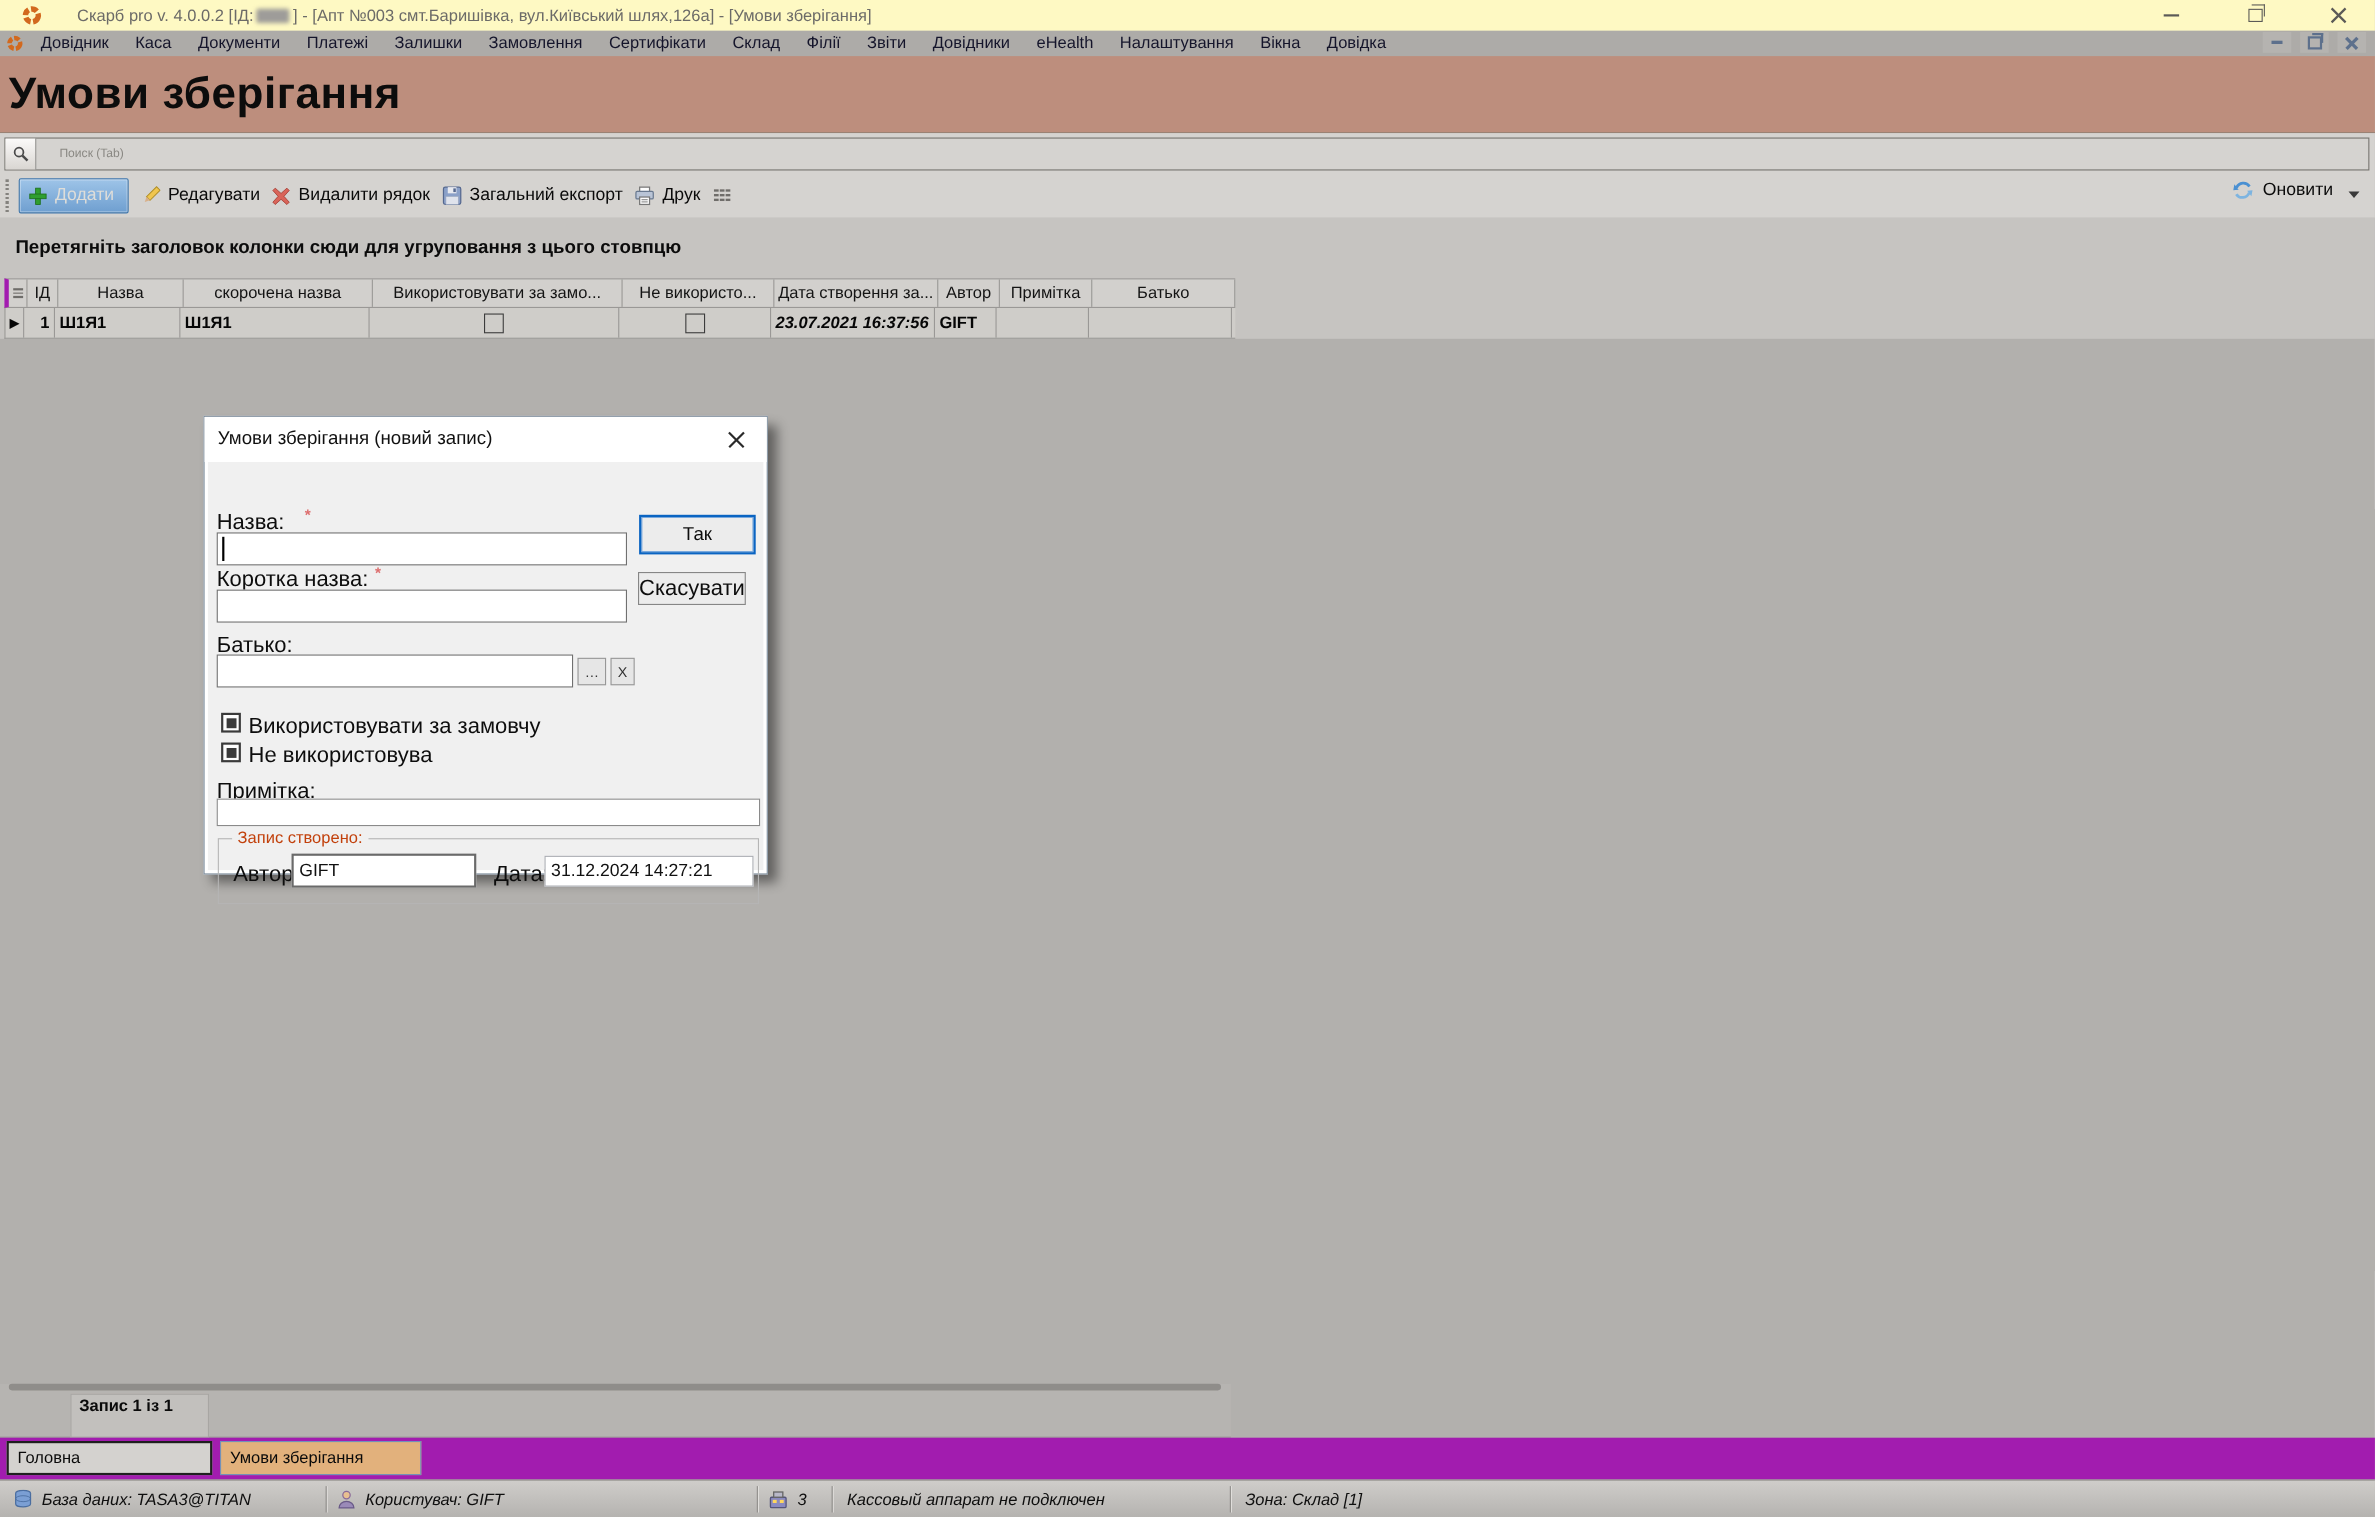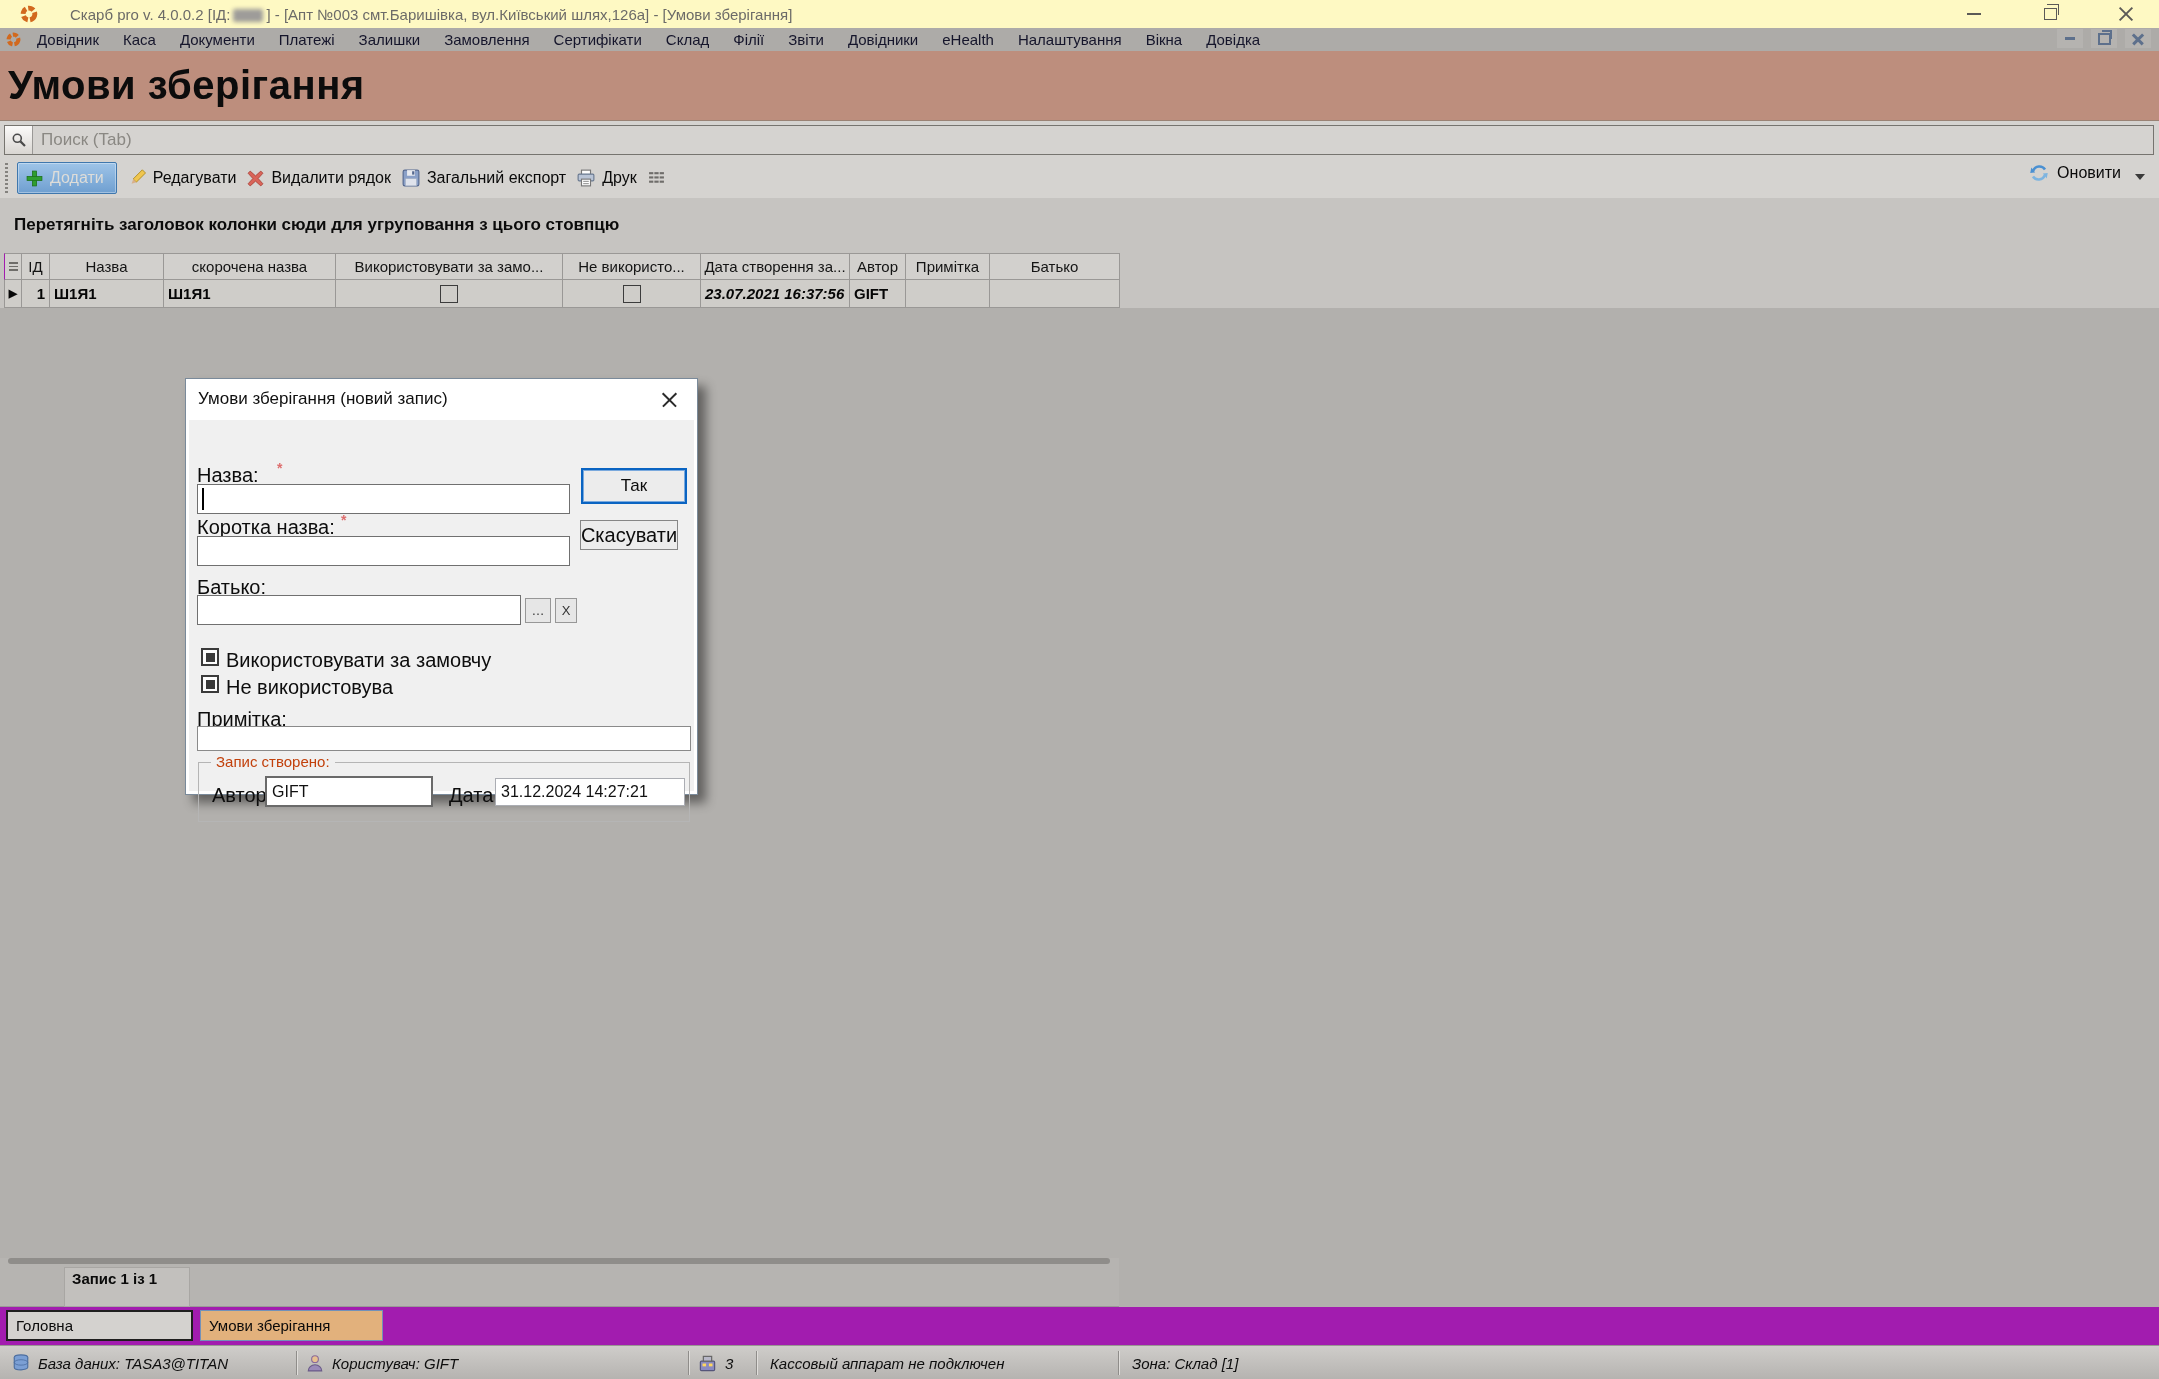--- a/index.html
+++ b/index.html
@@ -37,37 +37,37 @@
   .pageheader{position:absolute;left:0;top:51px;width:2159px;height:70px;background:#bd8e7d;border-bottom:1px solid #9a8274;box-sizing:border-box;display:flex;align-items:center;}
   .pageheader .ptitle{font-size:40px;font-weight:bold;color:#0c0c0c;margin-left:8px;letter-spacing:0.5px;}
 
   
   .band1{position:absolute;left:0;top:121px;width:2159px;height:77px;background:#d5d3d0;}
   .band2{position:absolute;left:0;top:198px;width:2159px;height:110px;background:#c6c4c1;}
 
   
   .searchrow{position:absolute;left:4px;top:125px;width:2150px;height:30px;background:#d5d3d0;border:1px solid #76746f;box-sizing:border-box;display:flex;align-items:center;}
   .search-btn{width:27px;height:28px;background:linear-gradient(#fbfaf9,#d9d6d2);border-right:1px solid #9a9896;display:flex;align-items:center;justify-content:center;}
-  .search-input{flex:1;border:none;background:transparent;outline:none;font-size:17px;color:#333;padding-left:8px;font-family:"Liberation Sans",sans-serif;}
+  .search-input{flex:1;border:none;background:transparent;outline:none;font-size:11px;color:#333;padding-left:21px;font-family:"Liberation Sans",sans-serif;}
   .search-input::placeholder{color:#8a8883;}
 
   
   .toolbar{position:absolute;left:0;top:158px;width:2159px;height:40px;display:flex;align-items:center;}
   .tgrip{width:3px;height:30px;margin-left:5px;background:repeating-linear-gradient(#84827e 0 2px,transparent 2px 4px);}
   .tbtn{display:flex;align-items:center;gap:7px;font-size:16px;color:#0a0a0a;margin-left:11px;white-space:nowrap;}
   .addbtn{margin-left:9px;height:30px;padding:0 12px 0 8px;display:flex;align-items:center;gap:7px;background:linear-gradient(#9ec4e8,#6f9fd0);border:1px solid #3f77ad;border-radius:2px;box-shadow:inset 0 0 0 1px rgba(255,255,255,.35);font-size:16px;color:#deddd9;}
   .refresh-area{position:absolute;right:14px;top:5px;display:flex;align-items:center;gap:8px;font-size:16px;color:#0a0a0a;}
   .drop-arrow{width:0;height:0;border-left:5px solid transparent;border-right:5px solid transparent;border-top:6px solid #3a3a3a;margin-left:6px;margin-top:8px;}
 
   
   .grouphint{position:absolute;left:14px;top:215px;font-size:17px;font-weight:bold;color:#0b0b0b;}
 
   
   .grid{position:absolute;left:4px;top:253px;font-size:15px;}
-  .thead{display:flex;height:27px;background:#d2d0cd;border-top:1px solid #9a9896;border-bottom:1px solid #9a9896;border-left:1px solid #a21caf;box-sizing:border-box;}
+  .thead{display:flex;height:27px;background:#d2d0cd;border-top:1px solid #9a9896;border-bottom:1px solid #9a9896;border-left:4px solid #a21caf;box-sizing:border-box;}
   .th{border-right:1px solid #9a9896;display:flex;align-items:center;justify-content:center;padding:0 3px;box-sizing:border-box;white-space:nowrap;overflow:hidden;color:#141414;}
   .trow{display:flex;height:28px;background:#cfcdc9;border-bottom:1px solid #9a9896;border-left:1px solid #9a9896;box-sizing:border-box;font-weight:bold;}
   .td{border-right:1px solid #9a9896;display:flex;align-items:center;padding:0 4px;box-sizing:border-box;white-space:nowrap;overflow:hidden;color:#060606;}
   .td.center{justify-content:center;}
   .td.right{justify-content:flex-end;}
   .gridcheckbox{width:16px;height:16px;border:1.5px solid #3c3c3c;background:transparent;}
   .grip-ico{display:flex;flex-direction:column;gap:2px;}
   .grip-ico i{display:block;width:9px;height:1.5px;background:#6f6d6a;}
 
   

